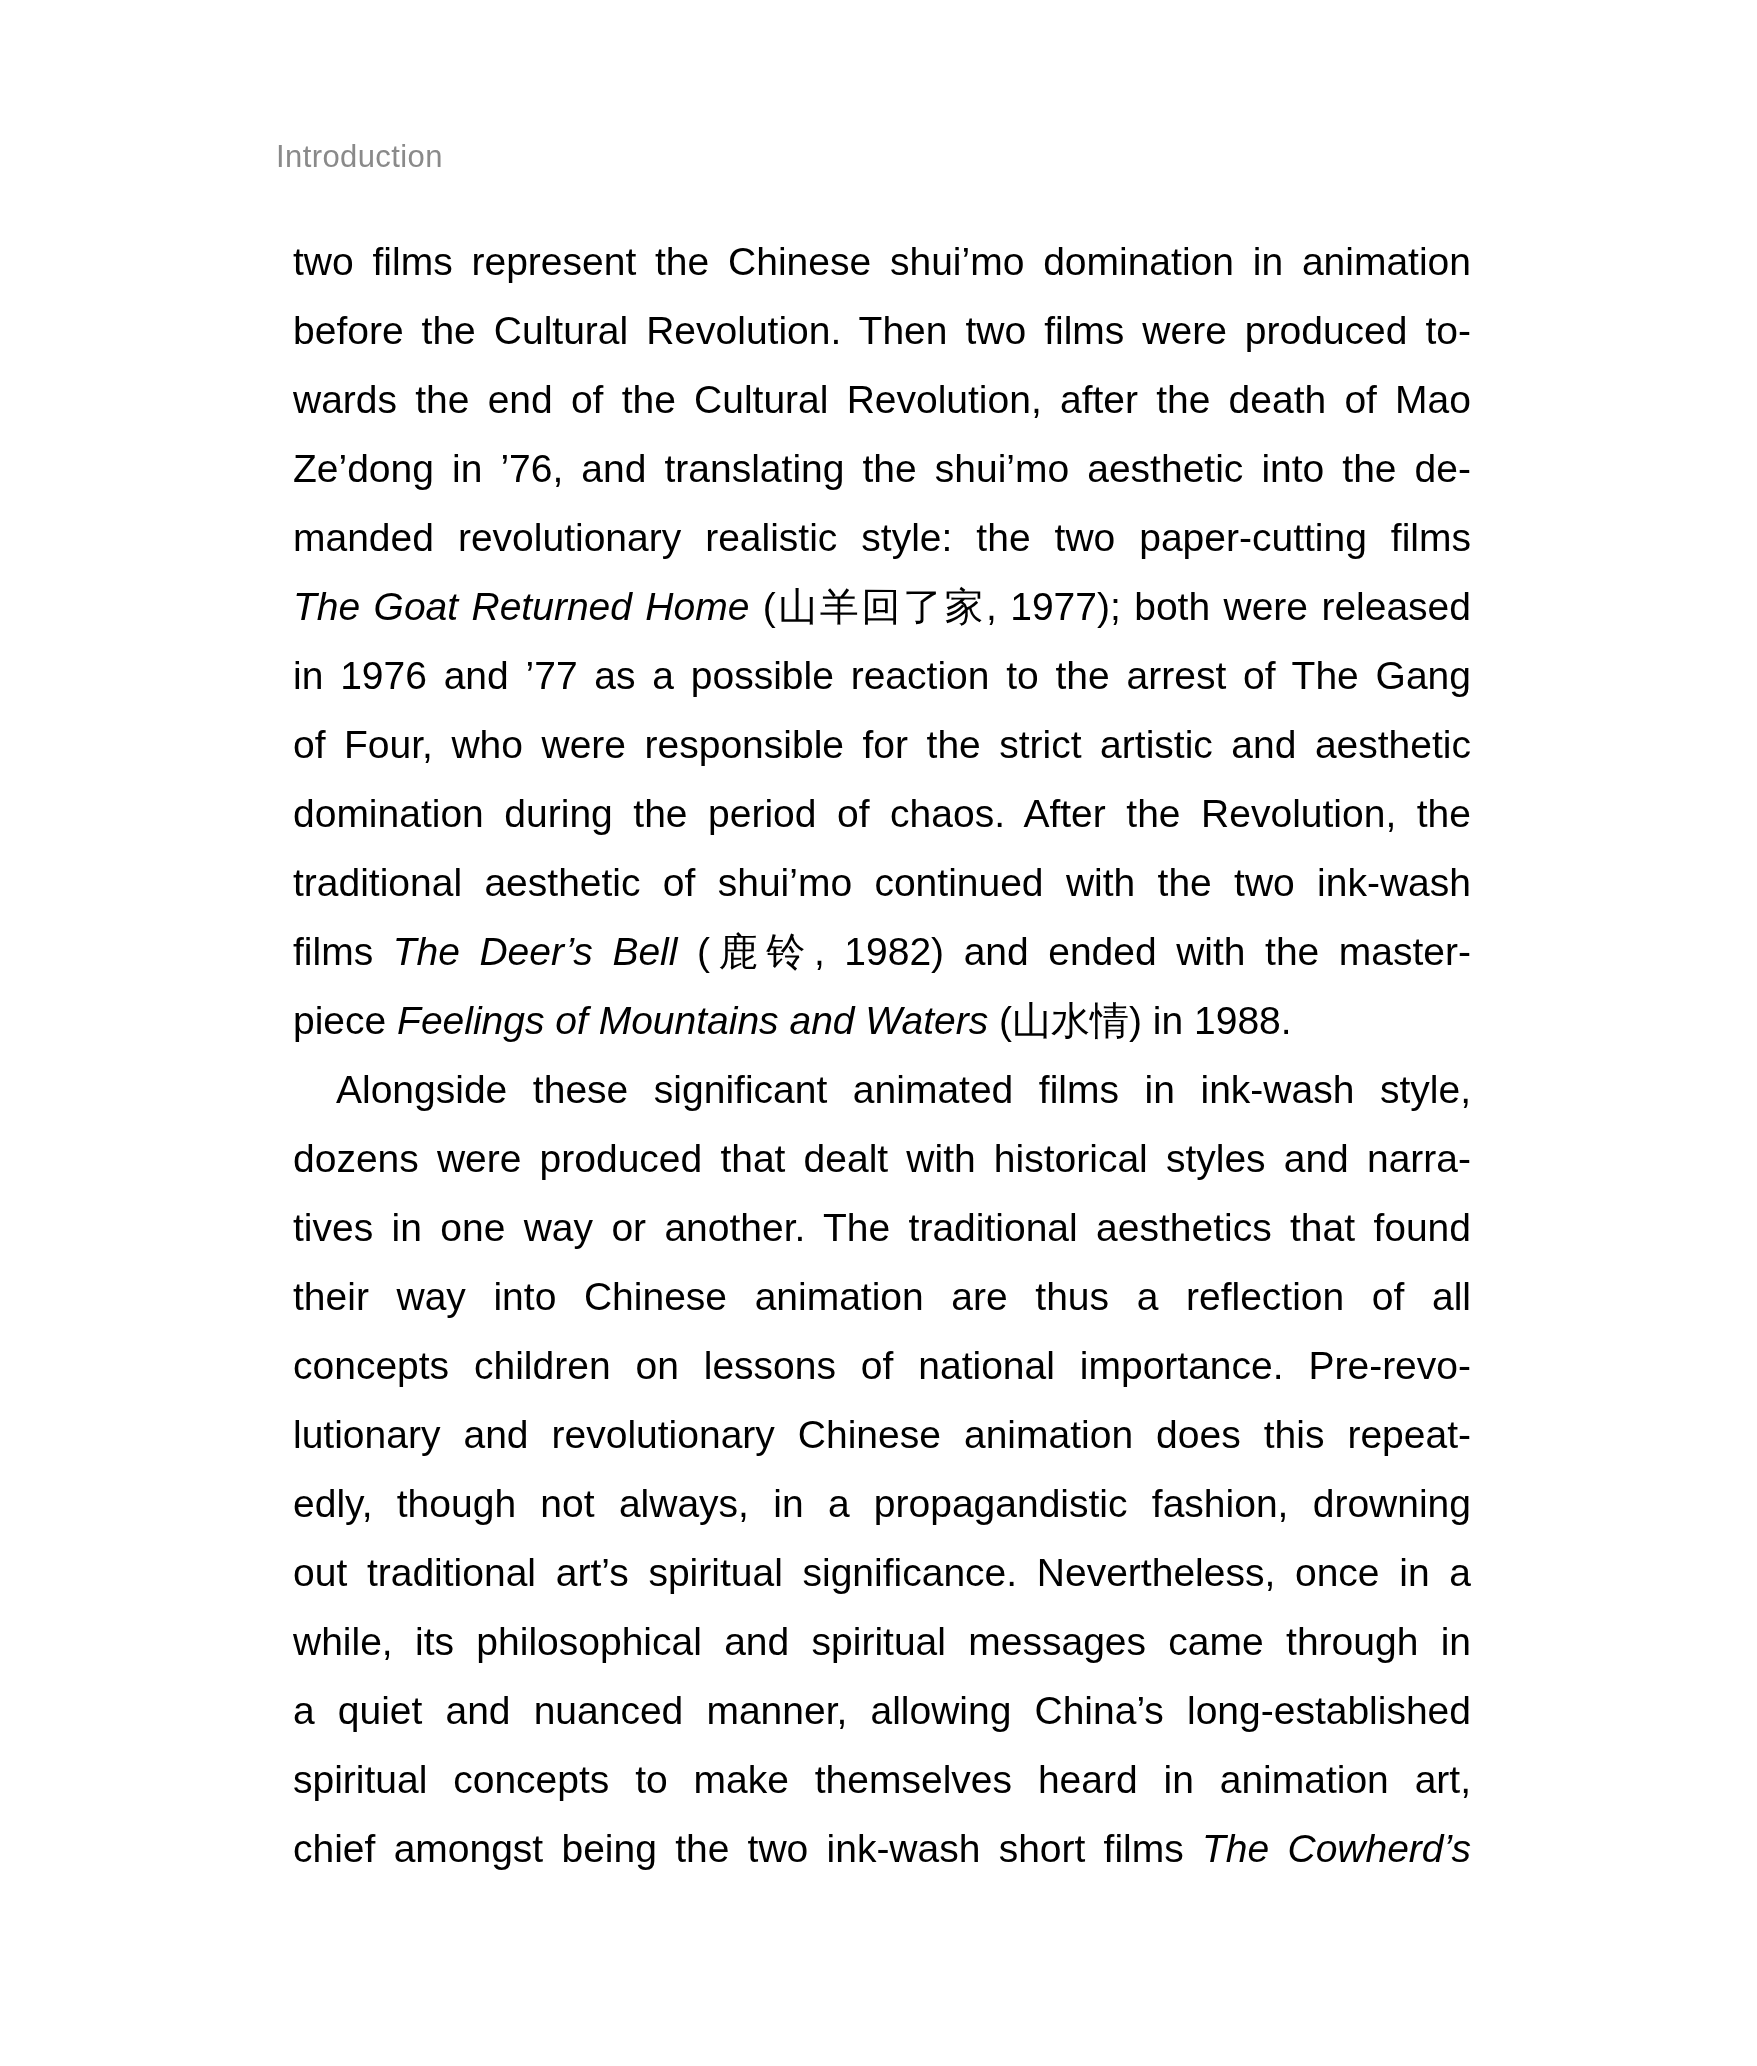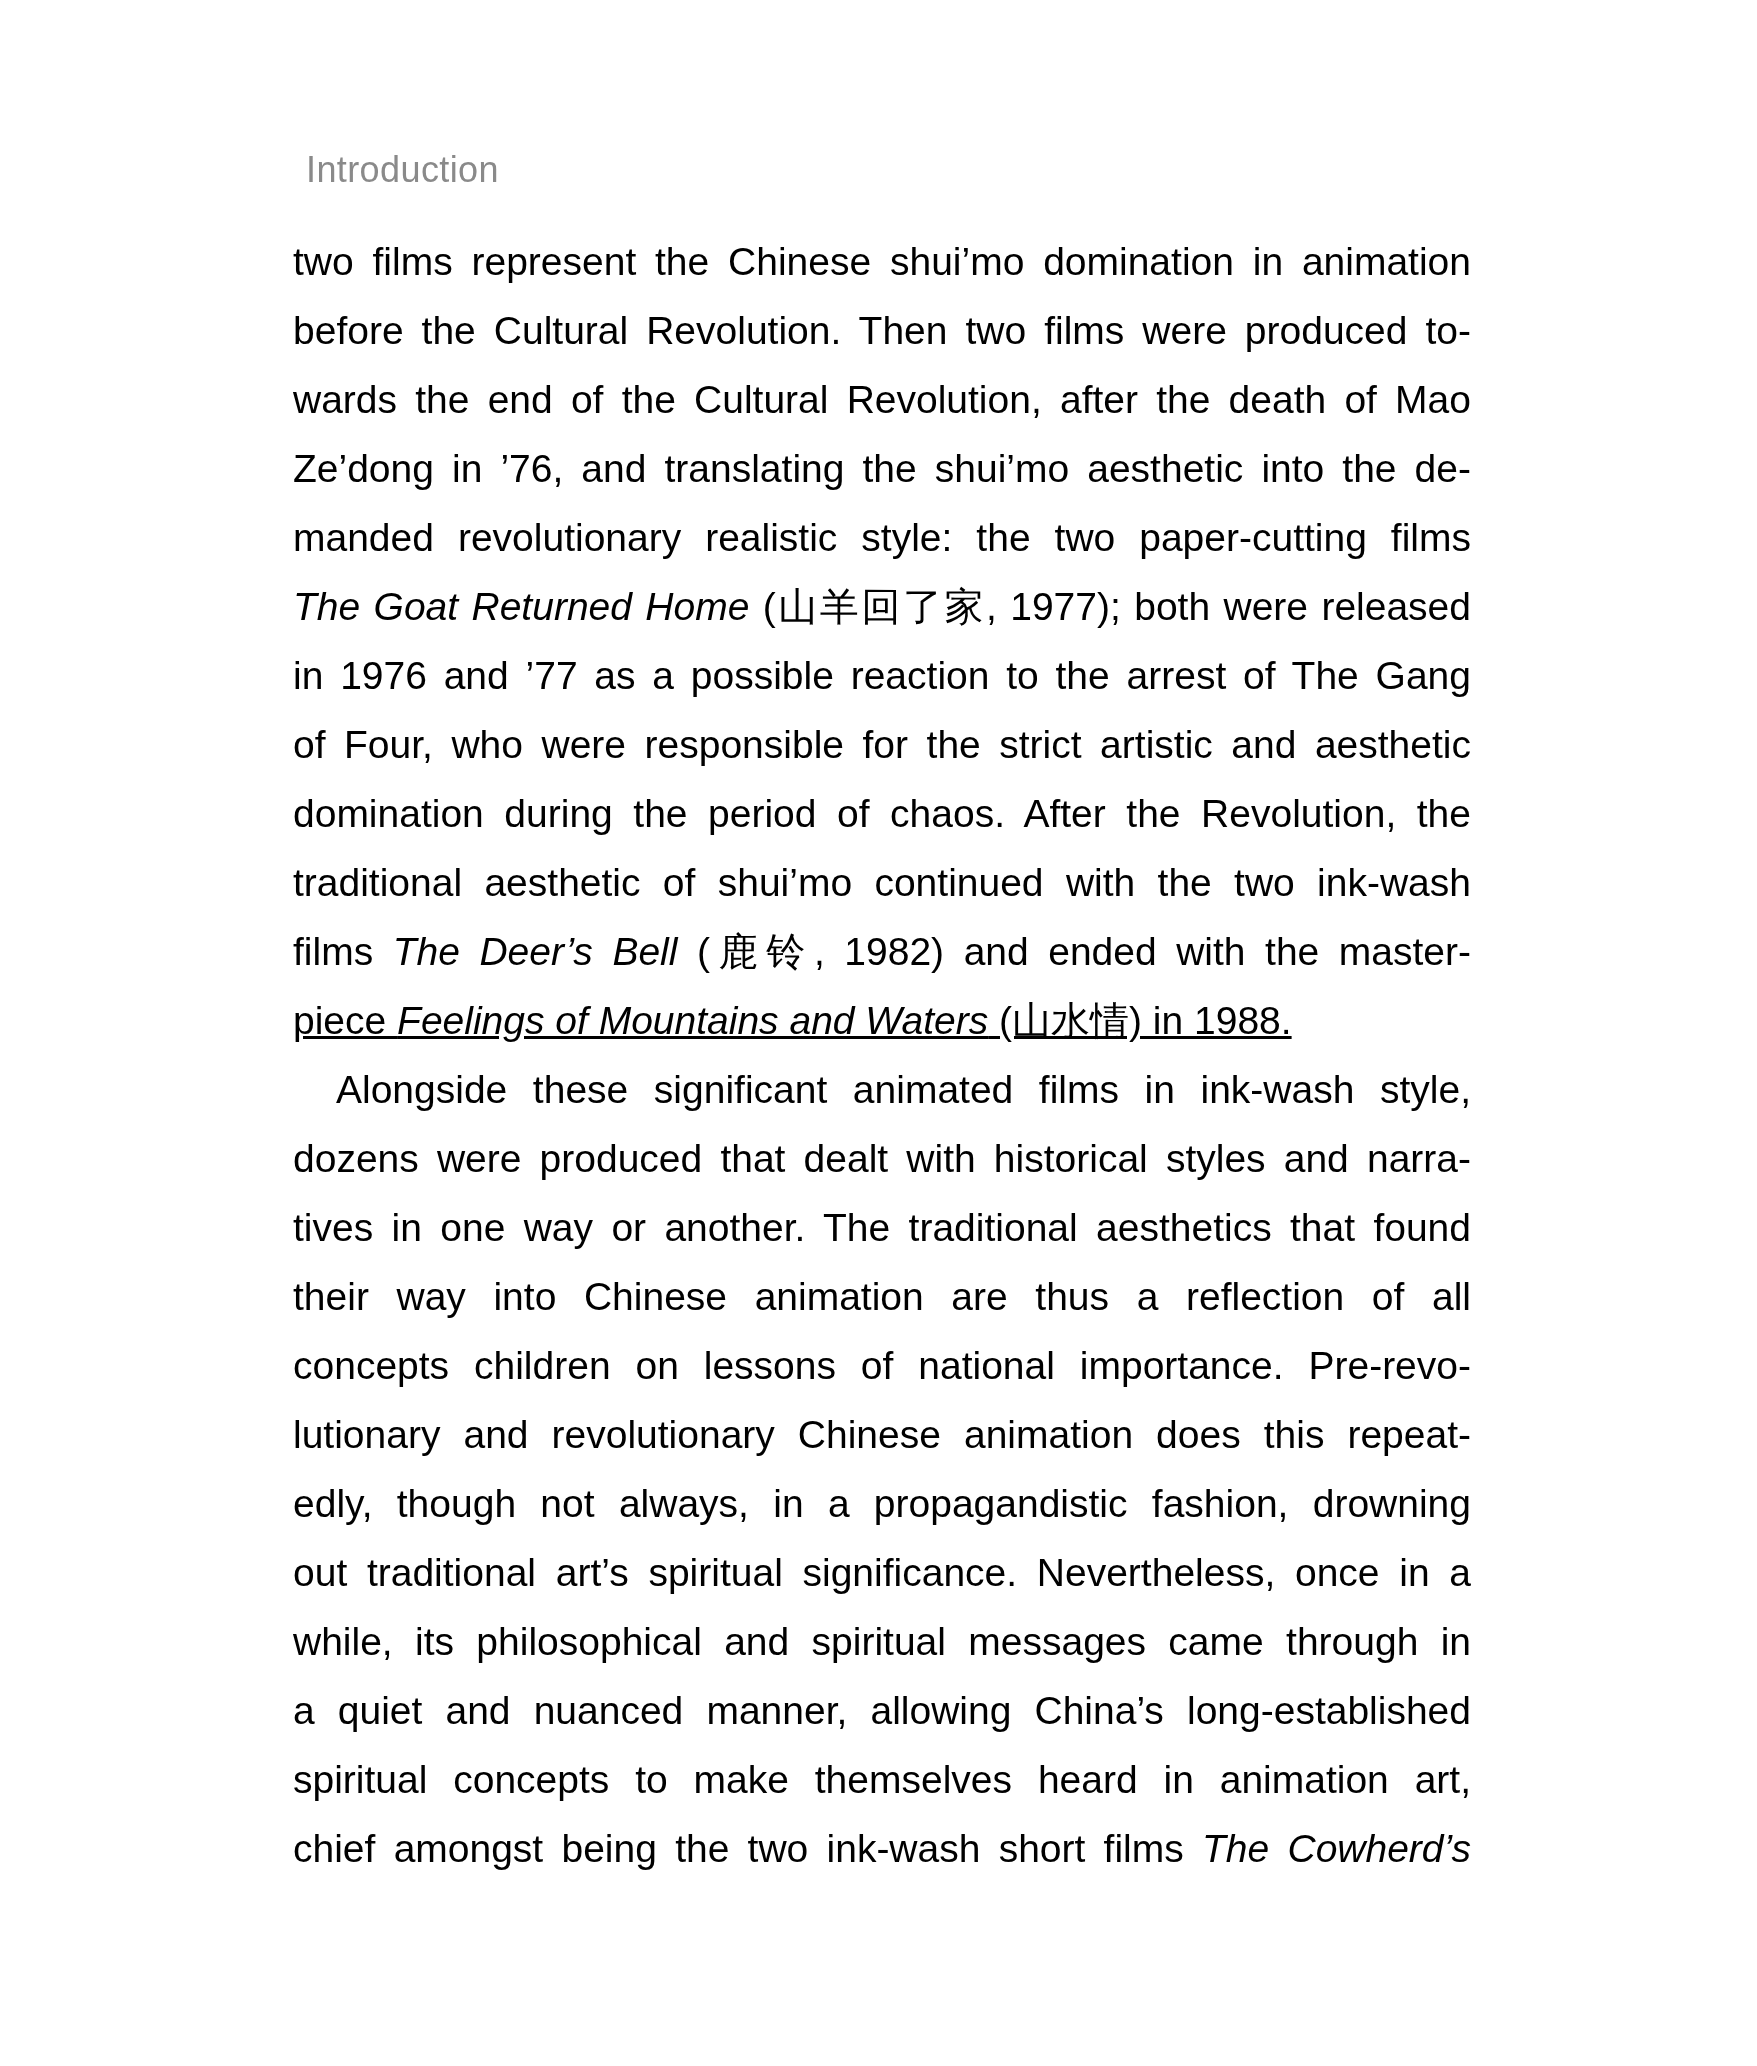--- a/index.html
+++ b/index.html
@@ -15,44 +15,42 @@
     position: relative;
     width: 1757px;
     height: 2391px;
     font-family: "Liberation Sans", "DejaVu Sans", sans-serif;
     color: var(--c-body, #000000);
     background: var(--c-bg, #ffffff);
     overflow: hidden;
   }
   .running-header {
     position: absolute;
-    left: 306px;
+    left: 276px;
     top: 139px;
-    font-size: 36px;
+    font-size: 31px;
     line-height: 1.15;
     letter-spacing: 0.4px;
     color: var(--c-header, #8a8a8a);
-    margin-top: 10px;
   }
   .body-text {
     position: absolute;
     left: 293px;
     top: 227px;
     width: 1178px;
     font-size: 39px;
     line-height: 69px;
   }
   .line {
     text-align: justify;
     text-align-last: justify;
     -moz-text-align-last: justify;
   }
   .line.align-left {
     text-align-last: left;
-    text-decoration: underline;
     -moz-text-align-last: left;
   }
   .line.indent {
     text-indent: 43px;
   }
   .it {
     font-style: italic;
   }
   .sup {
     vertical-align: super;

